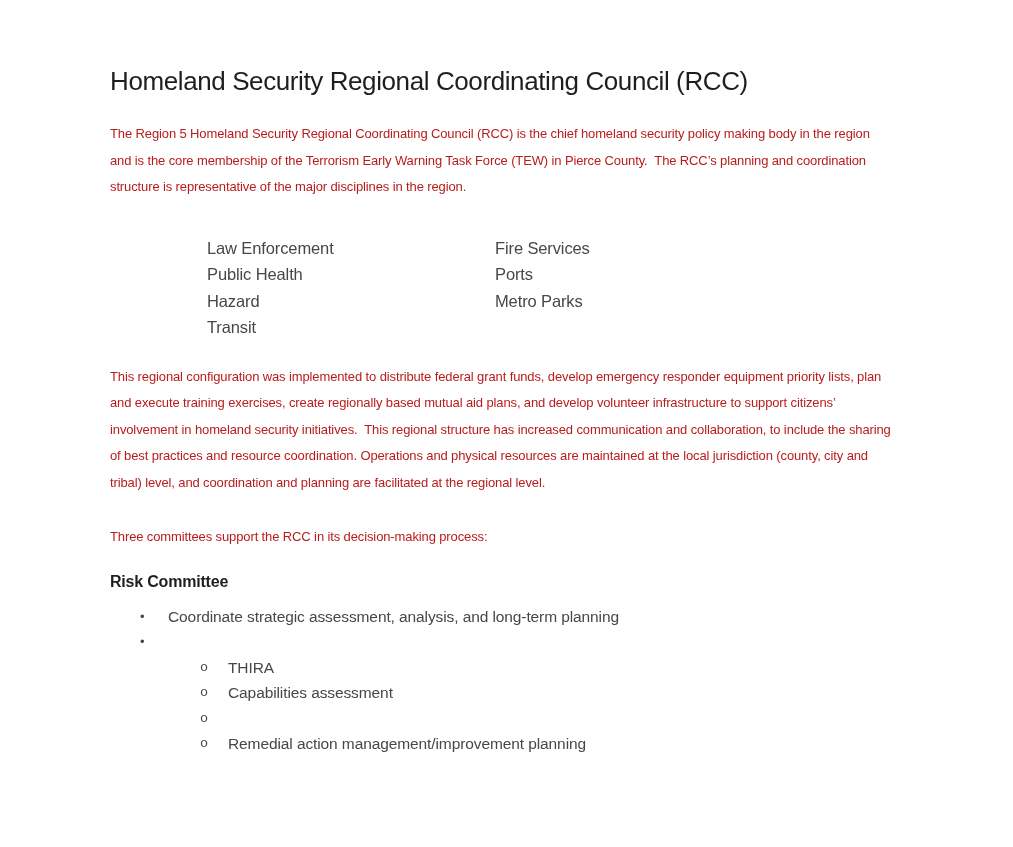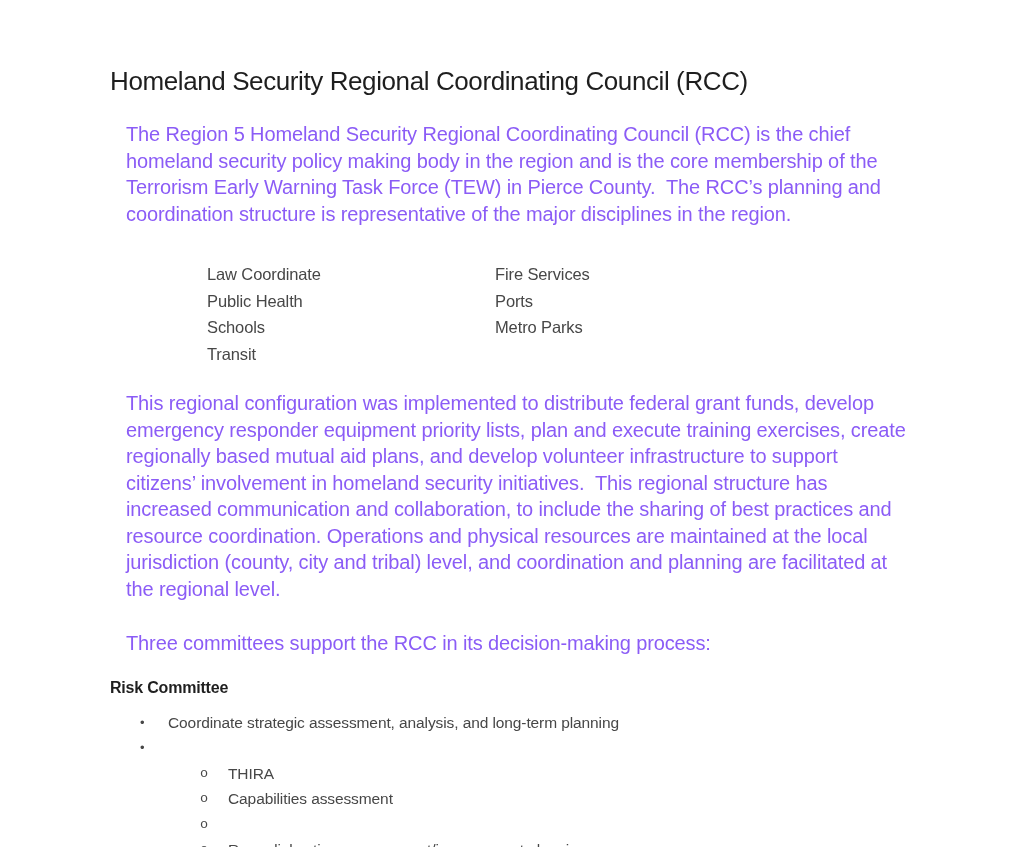--- a/index.html
+++ b/index.html
@@ -20,26 +20,26 @@
   }
   .title {
     margin: 0;
     font-size: 26px;
     line-height: 30px;
     font-weight: 400;
     letter-spacing: -0.4px;
     color: #1e1e1e;
   }
   .body-para {
-    margin: 16px;
+    margin: 0;
     width: 784px;
-    font-size: 20px;
+    font-size: 13px;
     line-height: 26.5px;
     letter-spacing: -0.12px;
-    color: #8b5cf6;
+    color: #b91c1c;
     white-space: pre-wrap;
   }
   .para-intro { margin-top: 25px; }
   .disciplines { margin: 34px 0 0 97px; }
   .drow {
     display: flex;
     font-size: 16.5px;
     line-height: 26.5px;
     letter-spacing: -0.12px;
     color: #474747;
@@ -76,29 +76,29 @@
 <body>
 
 <div class="doc">
 
   <h1 class="title">Homeland Security Regional Coordinating Council (RCC)</h1>
 
   <p class="body-para para-intro">The Region 5 Homeland Security Regional Coordinating Council (RCC) is the chief homeland security policy making body in the region and is the core membership of the Terrorism Early Warning Task Force (TEW) in Pierce County.  The RCC’s planning and coordination structure is representative of the major disciplines in the region.</p>
 
   <div class="disciplines">
     <div class="drow">
-      <span class="dcol1">Law Coordinate</span>
+      <span class="dcol1">Law Enforcement</span>
       <span class="dcol2">Fire Services</span>
     </div>
     <div class="drow">
       <span class="dcol1">Public Health</span>
       <span class="dcol2">Ports</span>
     </div>
     <div class="drow">
-      <span class="dcol1">Schools</span>
+      <span class="dcol1">Hazard</span>
       <span class="dcol2">Metro Parks</span>
     </div>
     <div class="drow">
       <span class="dcol1">Transit</span>
       <span class="dcol2"></span>
     </div>
   </div>
 
   <p class="body-para para-config">This regional configuration was implemented to distribute federal grant funds, develop emergency responder equipment priority lists, plan and execute training exercises, create regionally based mutual aid plans, and develop volunteer infrastructure to support citizens’ involvement in homeland security initiatives.  This regional structure has increased communication and collaboration, to include the sharing of best practices and resource coordination. Operations and physical resources are maintained at the local jurisdiction (county, city and tribal) level, and coordination and planning are facilitated at the regional level.</p>
 

